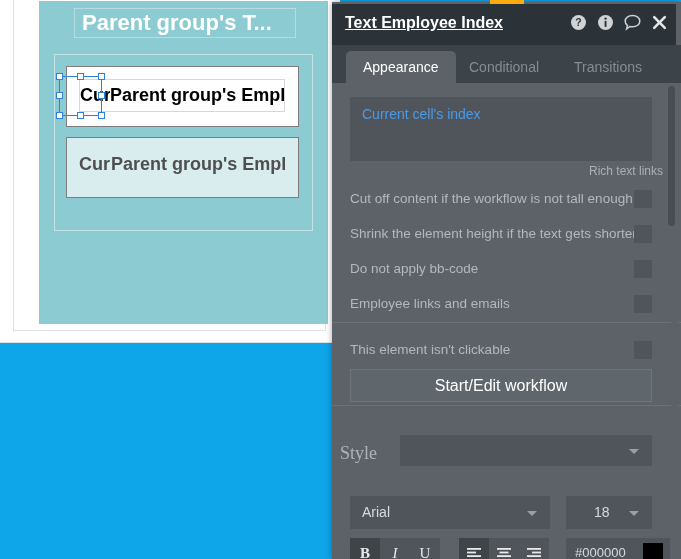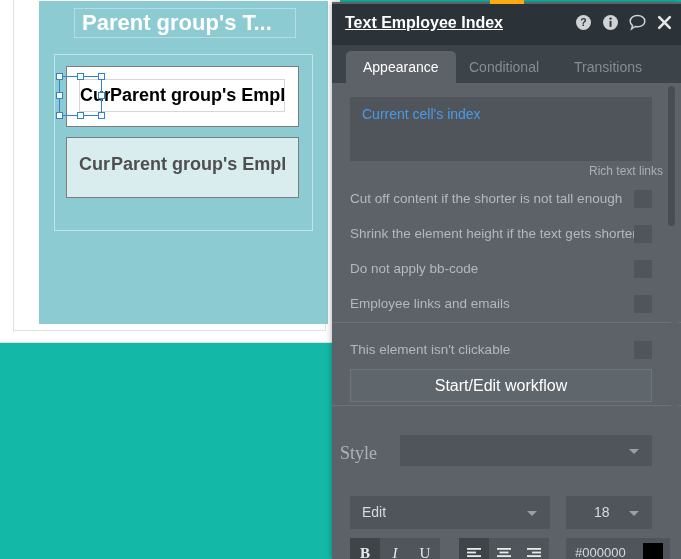--- a/index.html
+++ b/index.html
@@ -6,21 +6,21 @@
     margin: 0;
     padding: 0;
     background: #ffffff;
     font-family: "Liberation Sans", sans-serif;
   }
   #root {
     position: relative;
     width: 681px;
     height: 559px;
     overflow: hidden;
-    background: #14b8a6;
+    background: #0ea5e9;
   }
 
   
   #canvas-area {
     position: absolute;
     left: 0; top: 0;
     width: 340px; height: 343px;
     background: #ffffff;
     overflow: hidden;
   }
@@ -159,22 +159,23 @@
   }
   #orange-tab {
     position: absolute;
     left: 158px; top: -2px;
     width: 34px; height: 4px;
     background: #fcab10;
   }
   #panel-titlebar {
     position: absolute;
     left: 0; top: 2px;
-    width: 349px; height: 41px;
+    width: 296px; height: 41px;
     background: #2b3338;
+    padding-left: 48px;
   }
   #panel-title {
     position: absolute;
     left: 13px; top: 10px;
     color: #ffffff;
     font-size: 16px;
     font-weight: bold;
     text-decoration: underline;
     white-space: nowrap;
     font-family: "Liberation Sans", sans-serif;
@@ -499,21 +500,21 @@
     </div>
 
     <div id="panel-body">
 
       <div id="rich-text-box">
         <span id="rich-text-value">Current cell's index</span>
       </div>
       <div id="rich-text-editor-link">Rich text links</div>
 
       <div id="check-row-0" class="check-row">
-        <span class="check-label">Cut off content if the shorter is not tall enough</span>
+        <span class="check-label">Cut off content if the workflow is not tall enough</span>
         <span class="checkbox"></span>
       </div>
 
       <div id="check-row-1" class="check-row">
         <span class="check-label">Shrink the element height if the text gets shorter</span>
         <span class="checkbox"></span>
       </div>
 
       <div id="check-row-2" class="check-row">
         <span class="check-label">Do not apply bb-code</span>
@@ -535,21 +536,21 @@
       <div id="workflow-button">Start/Edit workflow</div>
 
       <div id="divider-2" class="divider"></div>
 
       <div id="style-label">Style</div>
       <div id="style-select">
         <span class="caret"></span>
       </div>
 
       <div id="font-select">
-        <span class="sel-text">Edit</span>
+        <span class="sel-text">Arial</span>
         <span class="caret"></span>
       </div>
 
       <div id="fontsize-select">
         <span class="sel-text">18</span>
         <span class="caret"></span>
       </div>
 
       <div id="format-toolbar">
 

